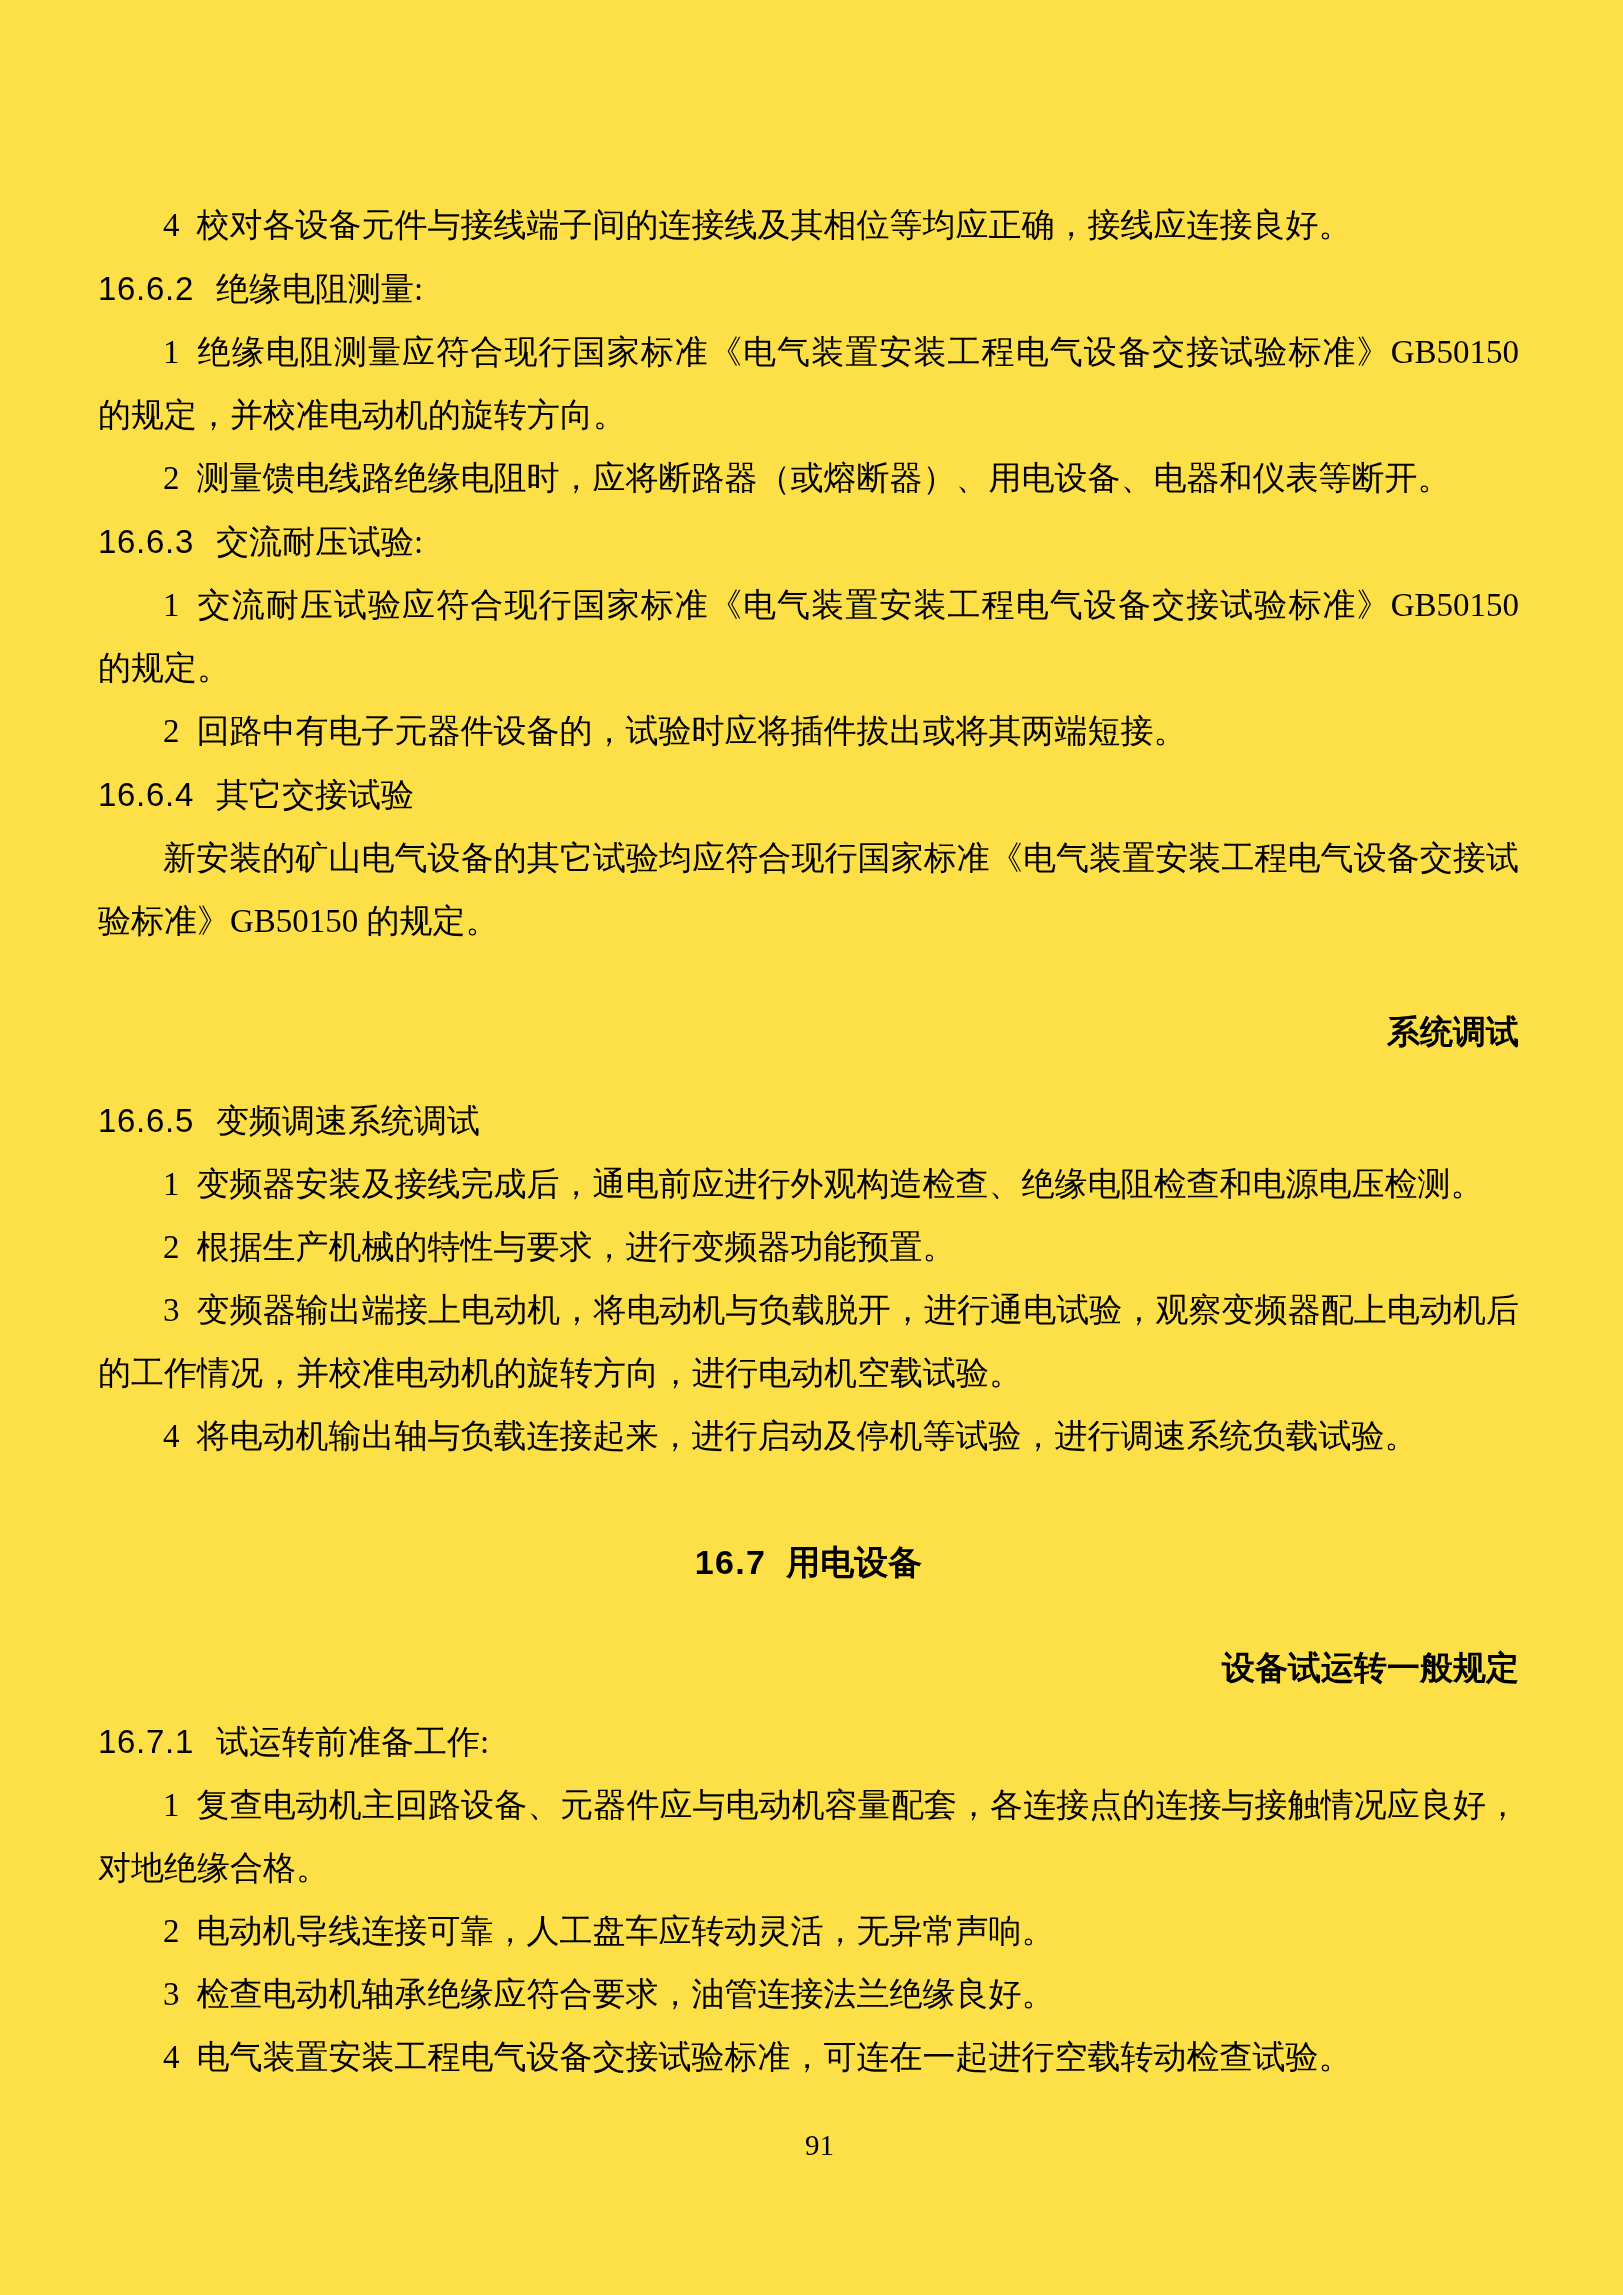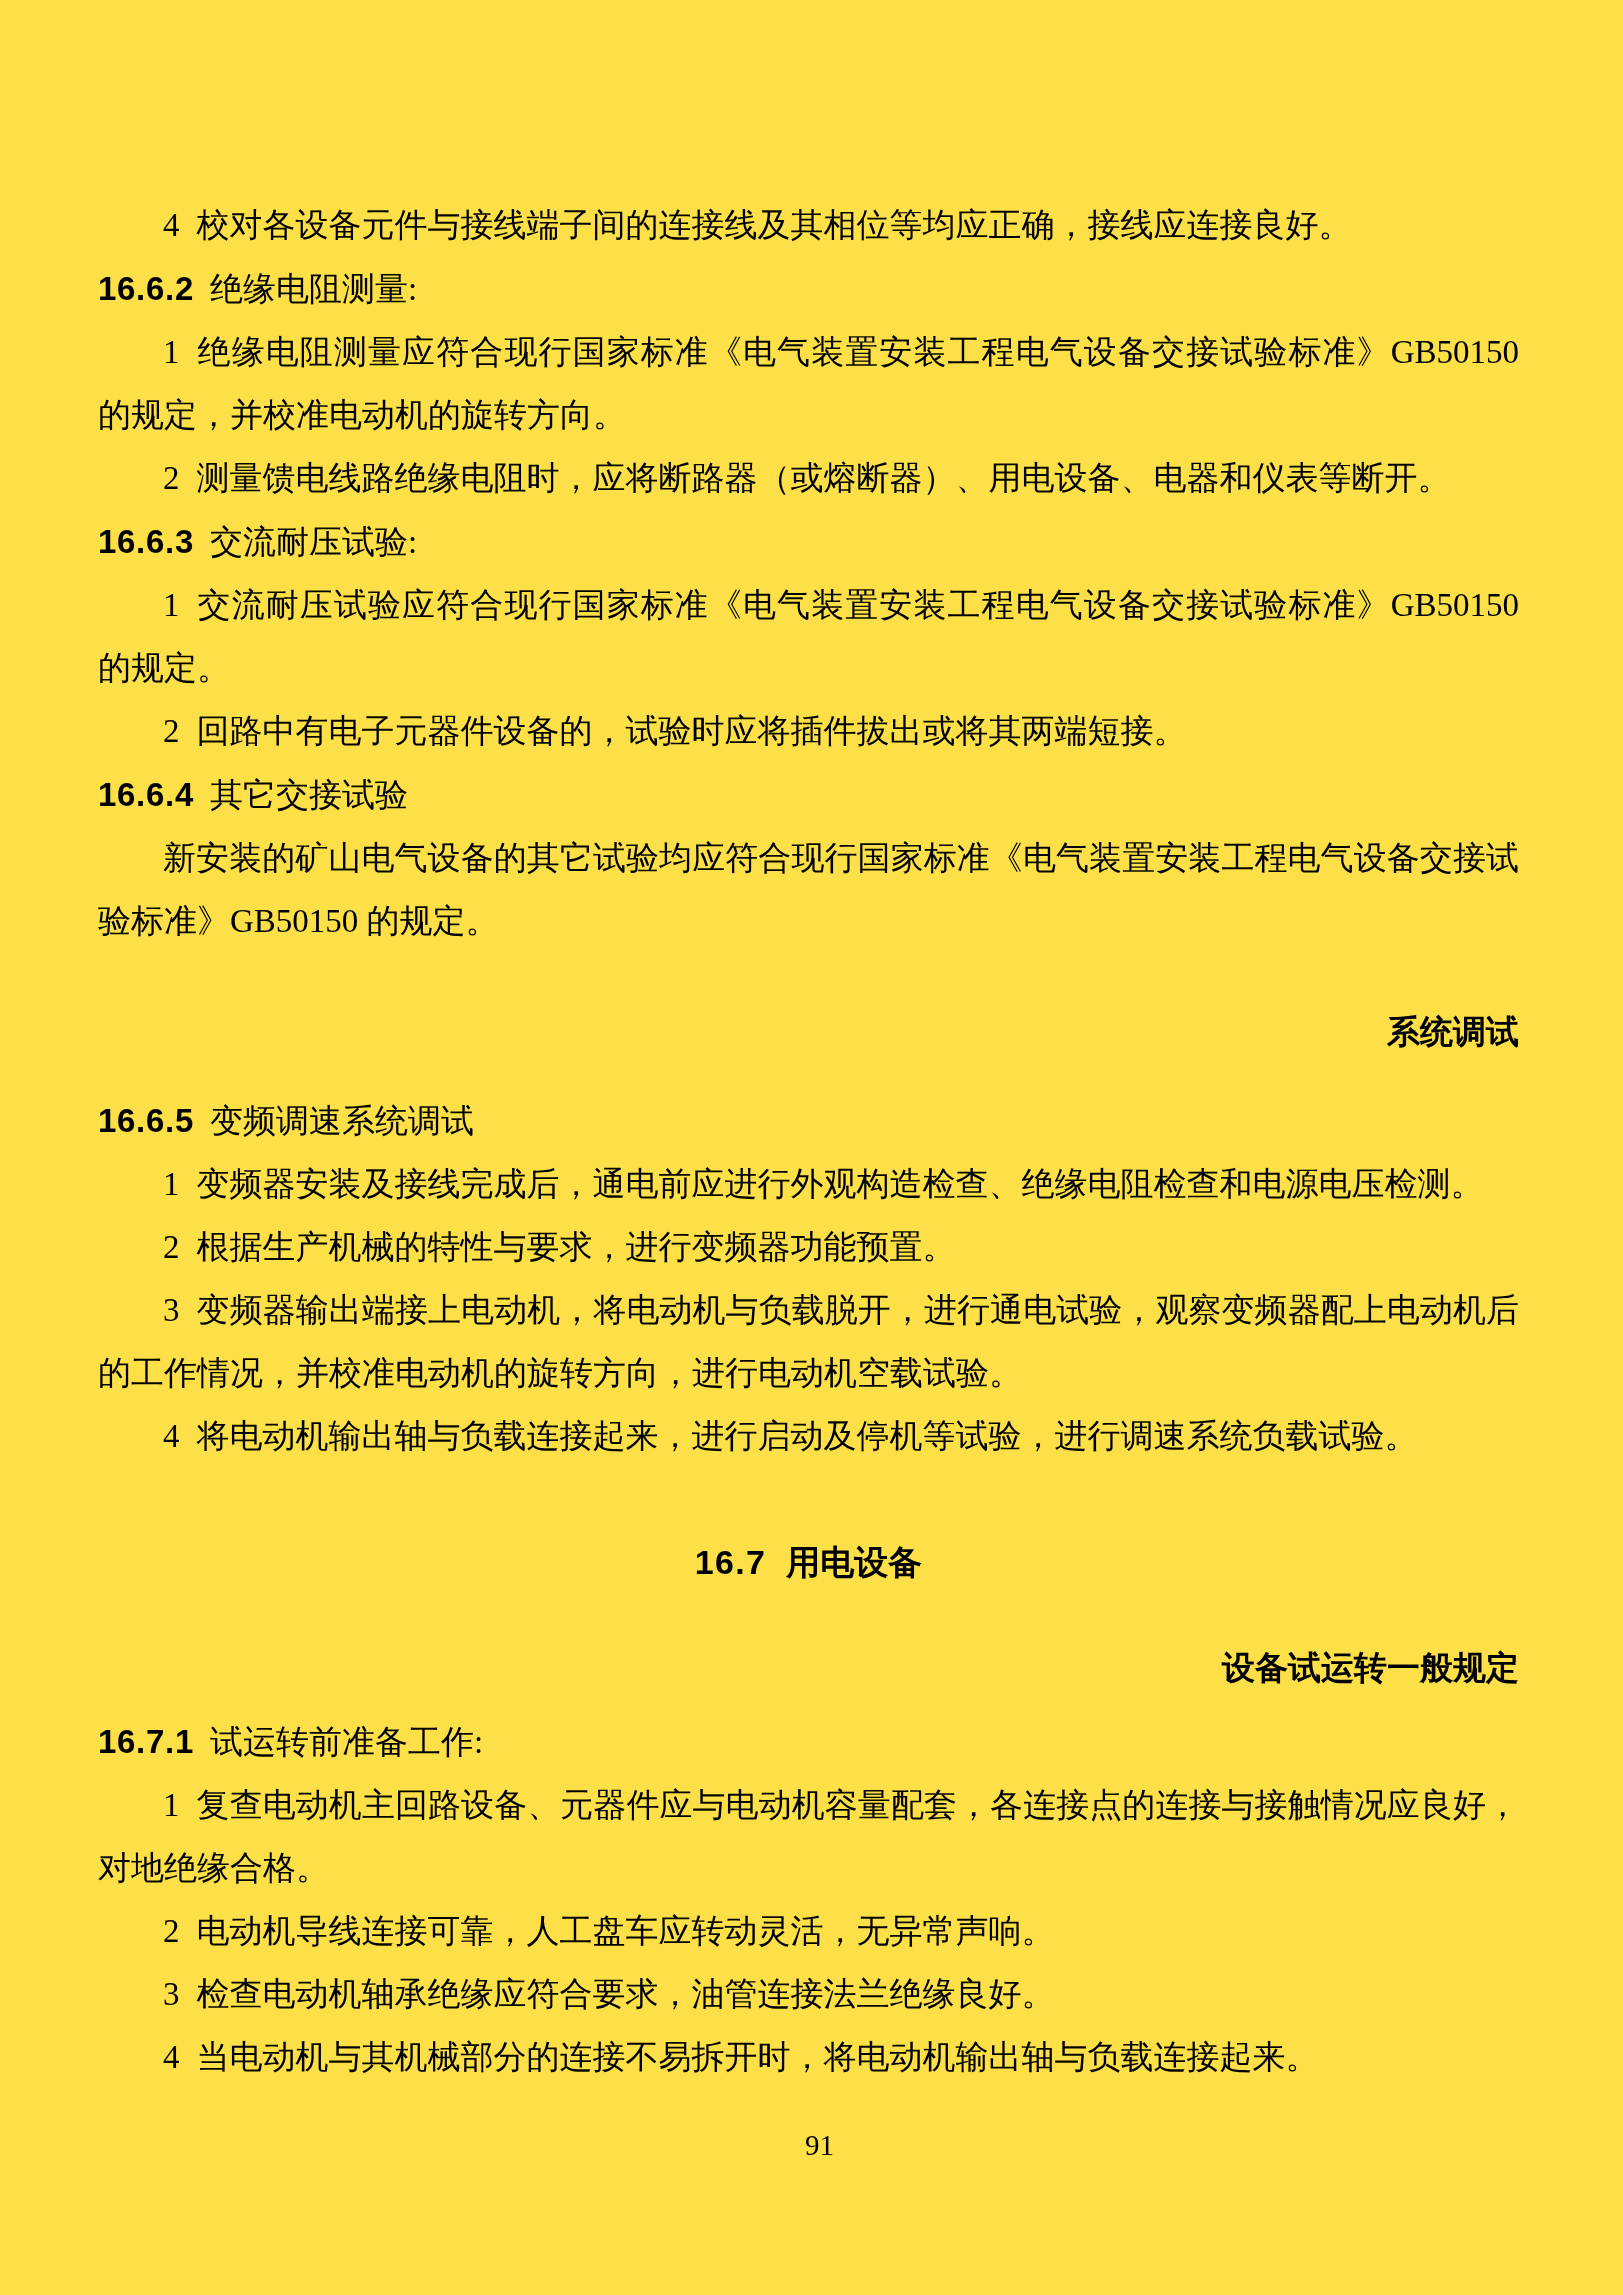--- a/index.html
+++ b/index.html
@@ -29,22 +29,22 @@
     text-align: justify;
   }
   .para.indent {
     text-indent: 65px;
   }
   .item-num {
     margin-right: 17px;
   }
   .clause-num {
     font-family: "Liberation Sans", sans-serif;
-    font-weight: bold;
-    margin-right: 16px;
+    font-weight: normal;
+    margin-right: 22px;
     letter-spacing: 0.7px;
   }
   .heading {
     margin: 0;
     text-align: center;
     font-weight: bold;
     font-size: 33px;
     line-height: 63px;
     font-family: "Liberation Sans", sans-serif;
     text-indent: 0;
@@ -95,17 +95,17 @@
       <p class="para indent"><span class="item-num">1</span><span>变频器安装及接线完成后，通电前应进行外观构造检查、绝缘电阻检查和电源电压检测。</span></p>
       <p class="para indent"><span class="item-num">2</span><span>根据生产机械的特性与要求，进行变频器功能预置。</span></p>
       <p class="para indent"><span class="item-num">3</span><span>变频器输出端接上电动机，将电动机与负载脱开，进行通电试验，观察变频器配上电动机后的工作情况，并校准电动机的旋转方向，进行电动机空载试验。</span></p>
       <p class="para indent"><span class="item-num">4</span><span>将电动机输出轴与负载连接起来，进行启动及停机等试验，进行调速系统负载试验。</span></p>
       <p class="heading section"><span class="h-num">16.7</span><span>用电设备</span></p>
       <p class="heading sub"><span>设备试运转一般规定</span></p>
       <p class="para clause"><b class="clause-num">16.7.1</b><span>试运转前准备工作:</span></p>
       <p class="para indent"><span class="item-num">1</span><span>复查电动机主回路设备、元器件应与电动机容量配套，各连接点的连接与接触情况应良好，对地绝缘合格。</span></p>
       <p class="para indent"><span class="item-num">2</span><span>电动机导线连接可靠，人工盘车应转动灵活，无异常声响。</span></p>
       <p class="para indent"><span class="item-num">3</span><span>检查电动机轴承绝缘应符合要求，油管连接法兰绝缘良好。</span></p>
-      <p class="para indent"><span class="item-num">4</span><span>当电动机与其机械部分的连接不易拆开时，将电动机输出轴与负载连接起来。</span></p>
+      <p class="para indent"><span class="item-num">4</span><span>电气装置安装工程电气设备交接试验标准，可连在一起进行空载转动检查试验。</span></p>
     </main>
   <div class="page-number">91</div>
 </div>
 
 
 </body></html>

